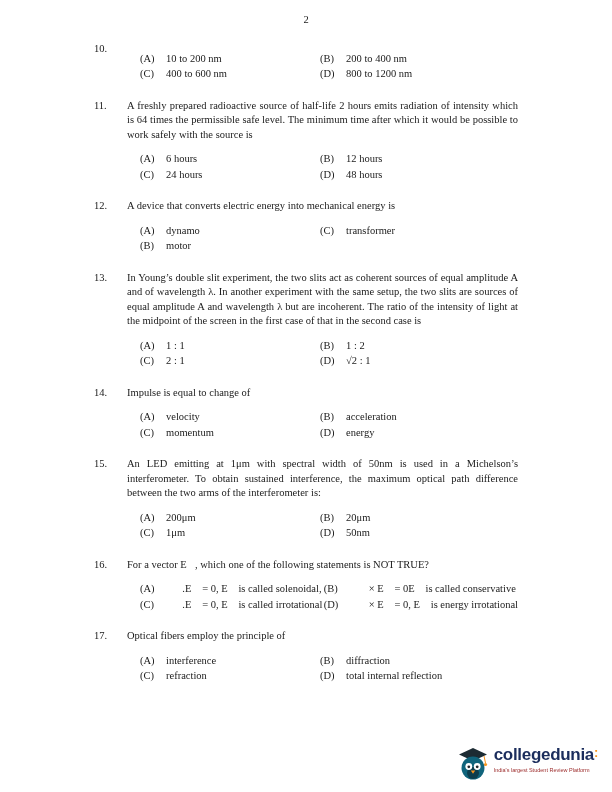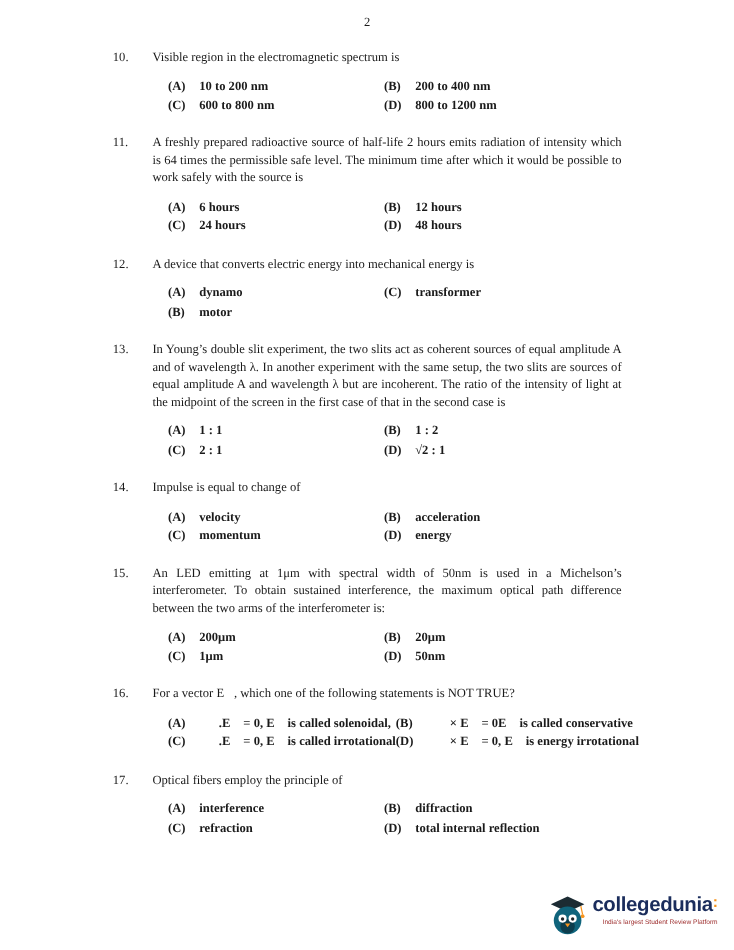--- a/index.html
+++ b/index.html
@@ -36,33 +36,32 @@
   .options {
     display: grid;
     grid-template-columns: 180px auto;
     row-gap: 1px;
     margin-left: 13px;
     margin-top: 10px;
   }
   .options.stacked {
     grid-template-columns: 1fr 1fr;
   }
-  .option { white-space: nowrap; font-weight: bold; }
+  .option { white-space: nowrap; }
   .opt-label {
     display: inline-block;
     width: 26px;
   }
   .logo {
     position: absolute;
     right: 14px;
     bottom: 8px;
     display: flex;
     align-items: flex-start;
     gap: 4px;
-    text-align: right;
   }
   .logo-text-wrap { display: flex; flex-direction: column; }
   .logo-name {
     font-family: "Liberation Sans", sans-serif;
     font-weight: bold;
     font-size: 17px;
     color: #1b2d5c;
     line-height: 1.1;
     letter-spacing: -0.3px;
   }
@@ -78,25 +77,24 @@
 <body>
 
 <div class="page">
 
   <div class="page-number">2</div>
 
   <div id="questions">
   <div class="question">
     <span class="q-num">10.</span>
     <div class="q-body">
-      <div class="q-text">Visible region in the electromagnetic spectrum is</div>
       <div class="options">
             <div class="option"><span class="opt-label">(A)</span><span>10 to 200 nm</span></div>
             <div class="option"><span class="opt-label">(B)</span><span>200 to 400 nm</span></div>
-            <div class="option"><span class="opt-label">(C)</span><span>600 to 800 nm</span></div>
+            <div class="option"><span class="opt-label">(C)</span><span>400 to 600 nm</span></div>
             <div class="option"><span class="opt-label">(D)</span><span>800 to 1200 nm</span></div>
           </div>
     </div>
   </div>
 
   <div class="question">
     <span class="q-num">11.</span>
     <div class="q-body">
       <div class="q-text">A freshly prepared radioactive source of half-life 2 hours emits radiation of intensity which is 64 times the permissible safe level. The minimum time after which it would be possible to work safely with the source is</div>
       <div class="options">

